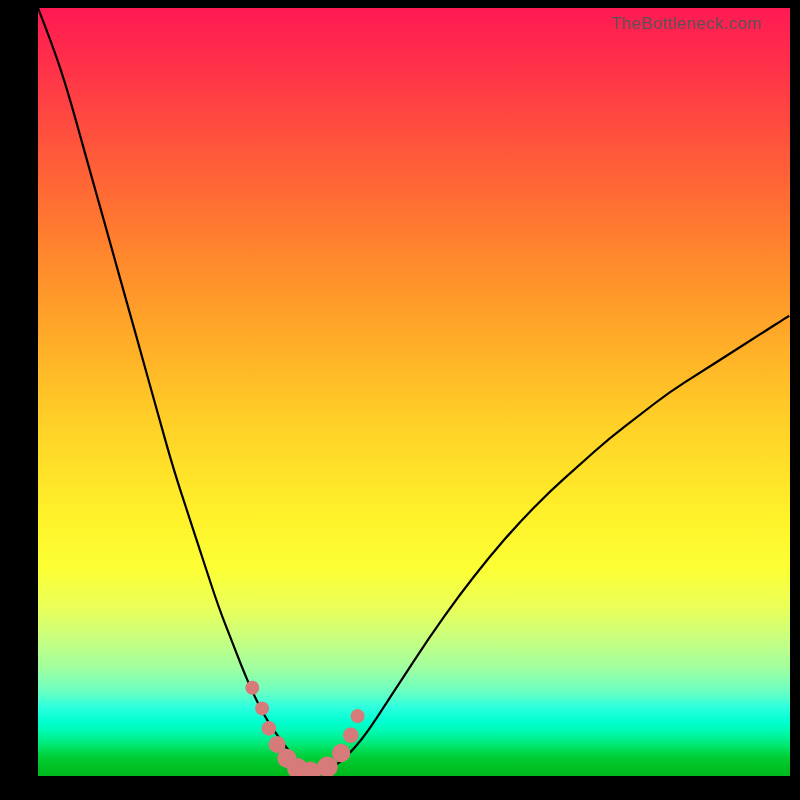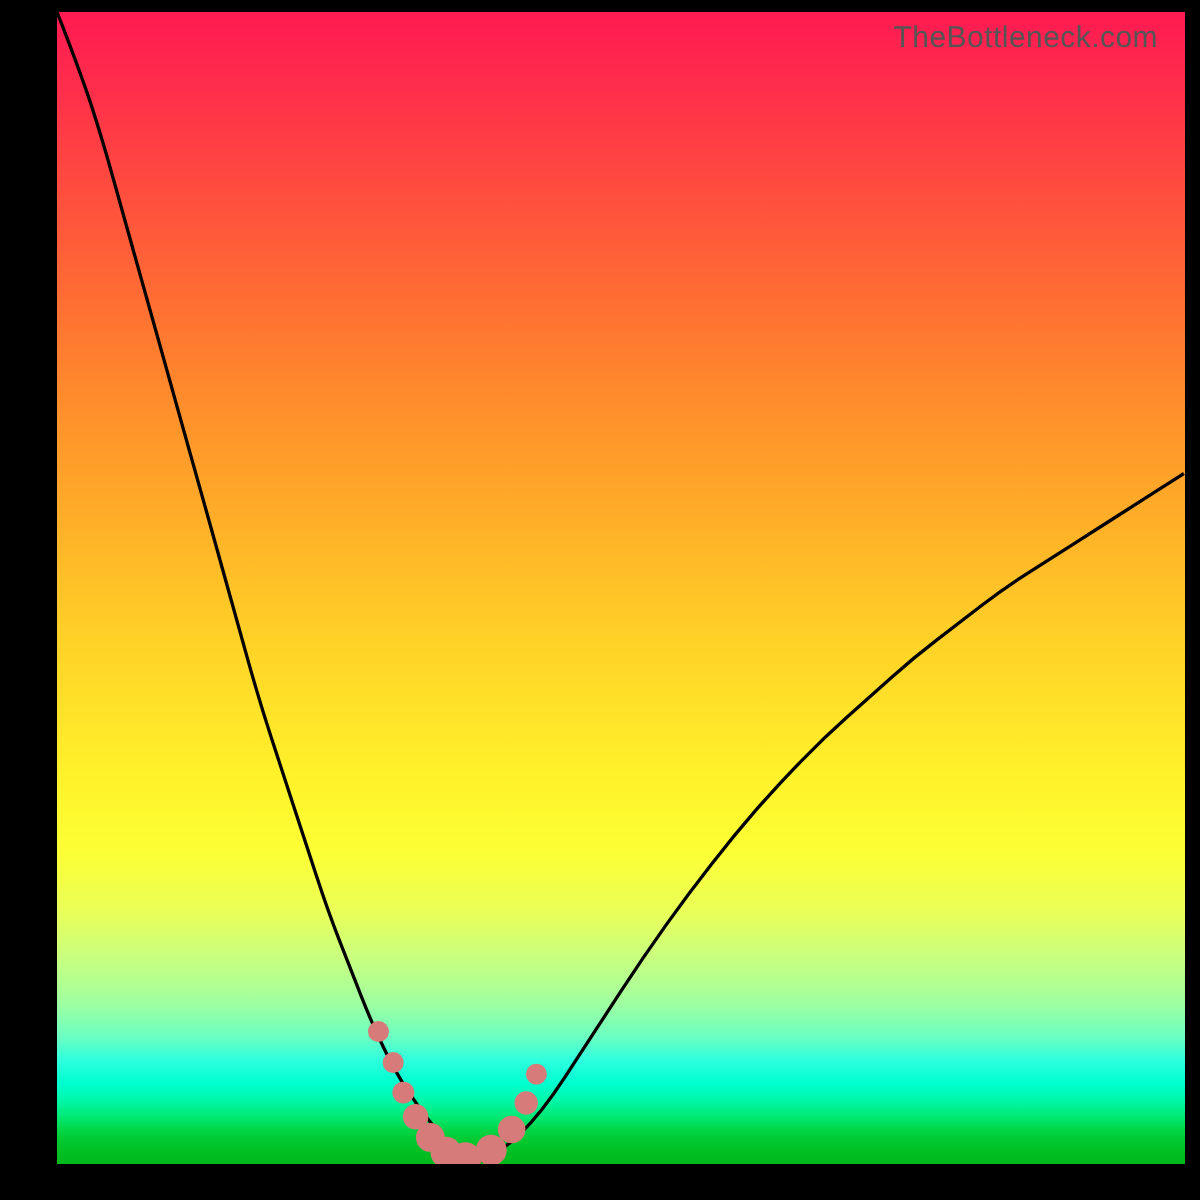--- a/index.html
+++ b/index.html
@@ -45,23 +45,23 @@
       #00d647 97%,
       #00c92f 98%,
       #00bf22 99%,
       #00b81c 100%
     );
     overflow: hidden;
   }
   .watermark {
     position: absolute;
     top: 6px;
-    right: 18px;
+    right: 28px;
     color: #555;
-    font-size: 20px;
+    font-size: 17px;
     font-weight: 500;
     letter-spacing: 0.3px;
     pointer-events: none;
     z-index: 5;
   }
   svg.curve {
     position: absolute;
     left: 0;
     top: 0;
     width: 752px;

